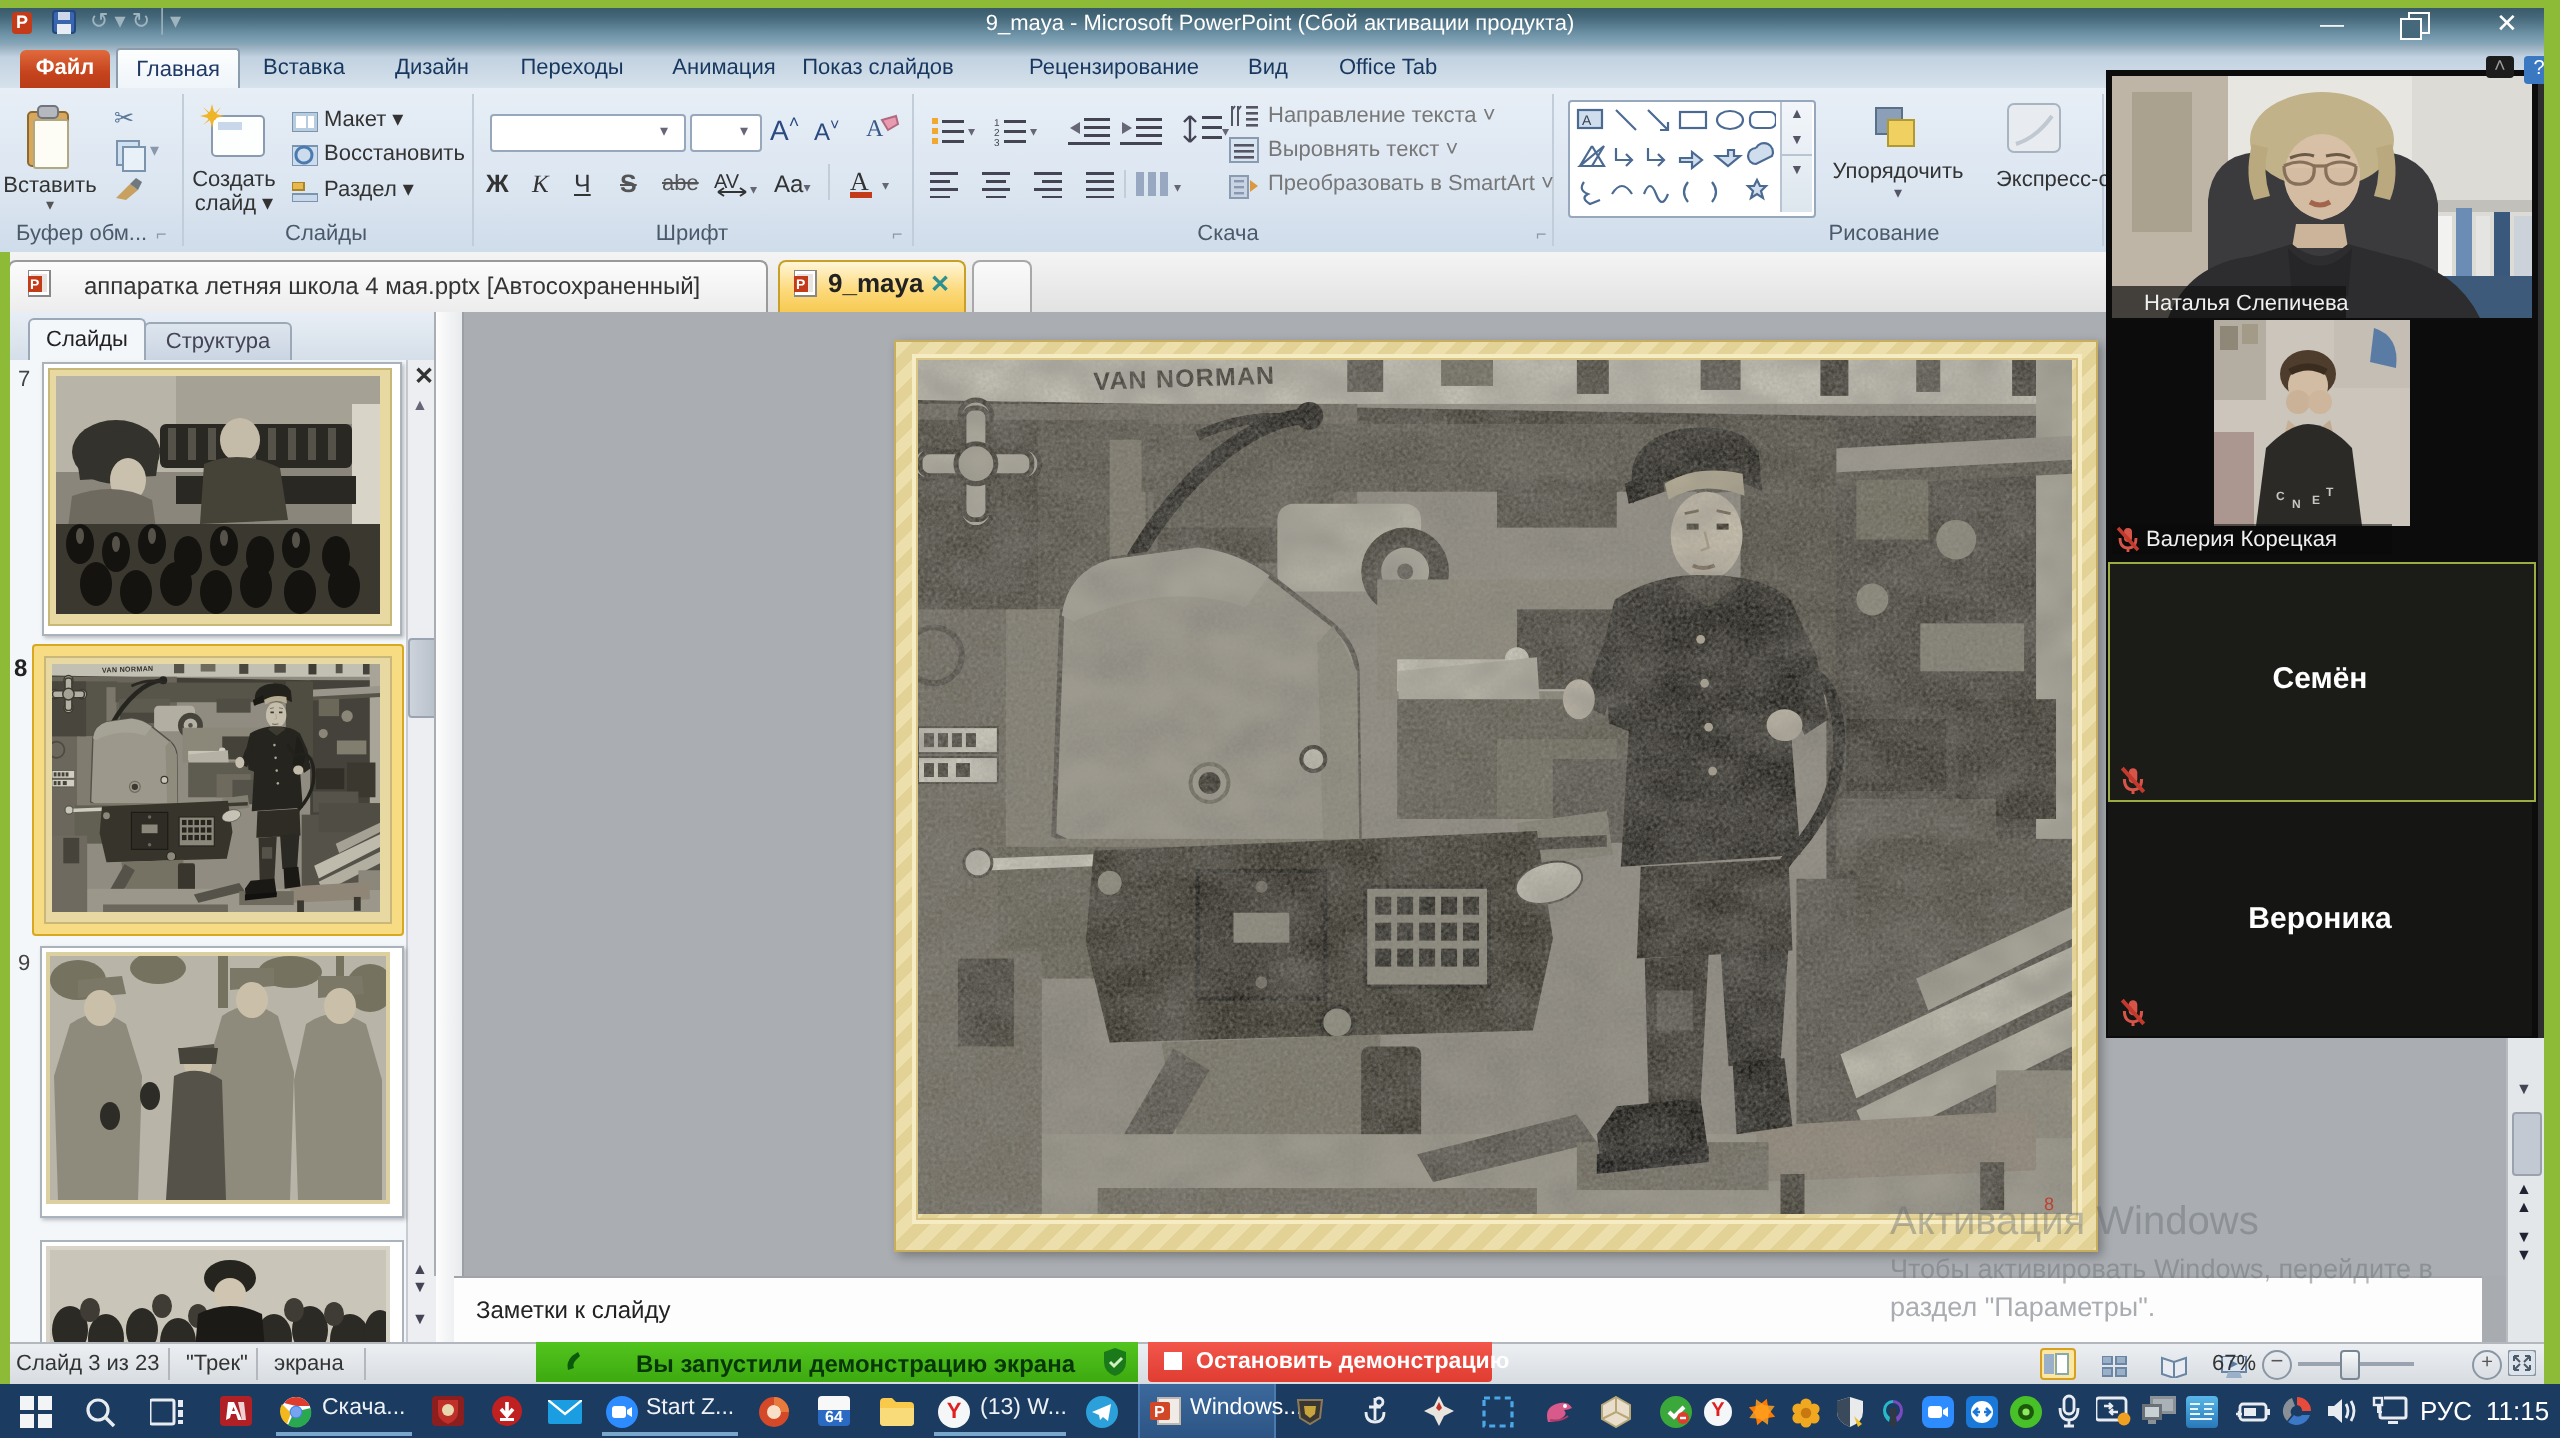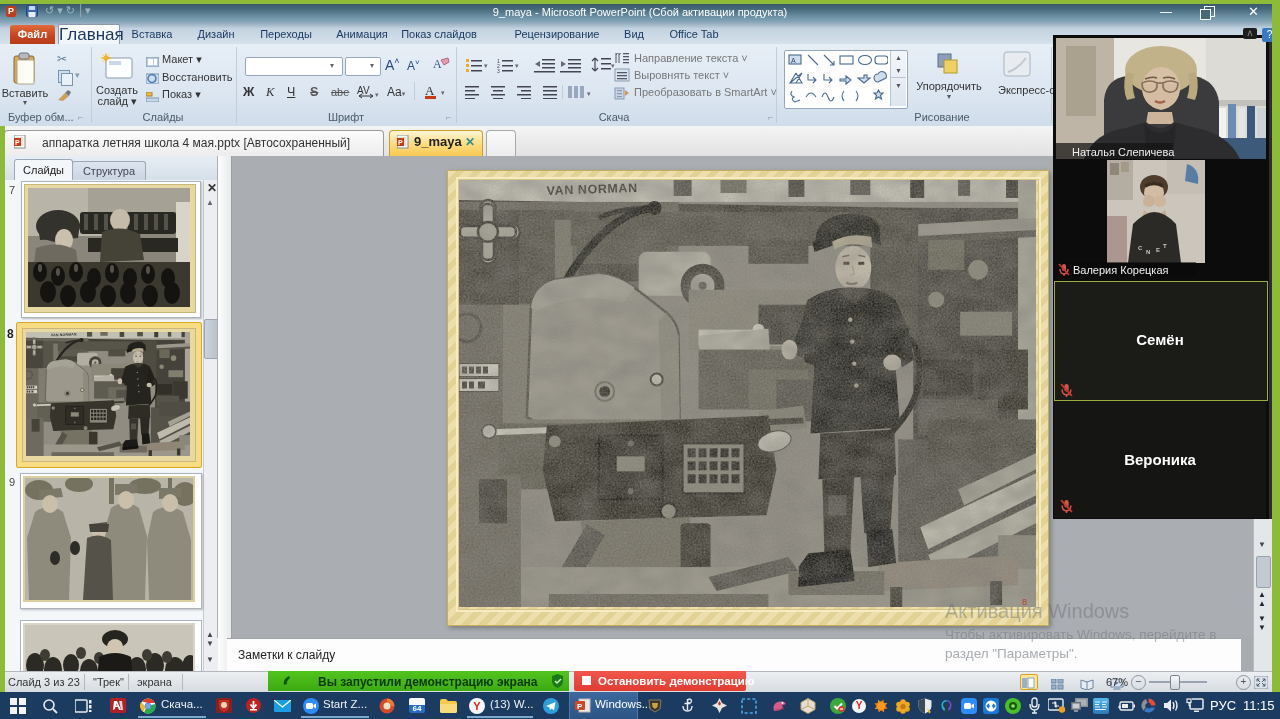--- a/index.html
+++ b/index.html
@@ -21,21 +21,21 @@
   </svg>
 <div class="ab txt" style="left:45px;top:4px;font-size:11px;color:#9fb4bf;">↺ ▾ ↻ │▾</div>
 
 <div class="ab txt" style="left:1160px;top:5px;font-size:12px;color:#fff;">—</div>
 <div class="ab" style="left:1204px;top:6px;width:9px;height:9px;border:1px solid #fff;"></div>
 <div class="ab" style="left:1200px;top:9px;width:9px;height:9px;border:1px solid #fff;background:#45687a;"></div>
 <div class="ab txt" style="left:1248px;top:4px;font-size:13px;color:#fff;">✕</div>
 
 <div class="ab" id="tabrow" style="left:0;top:22px;width:1280px;height:22px;background:linear-gradient(#8ba5b6,#c2d2e0 30%,#d6e2ec);"></div>
 <div class="ab" style="left:10px;top:25px;width:45px;height:19px;background:linear-gradient(#e06a3c,#c5431d 60%,#b93c18);border-radius:3px 3px 0 0;color:#fff;font-size:11px;font-weight:bold;text-align:center;line-height:19px;">Файл</div>
-<div class="ab" style="left:58px;top:24px;width:60px;height:20px;background:linear-gradient(#fdfefe,#eef4f9);border:1px solid #8b9cad;border-bottom:none;border-radius:2px 2px 0 0;font-size:17px;color:#1f3864;text-align:center;line-height:20px;">Главная</div>
+<div class="ab" style="left:58px;top:24px;width:60px;height:20px;background:linear-gradient(#fdfefe,#eef4f9);border:1px solid #8b9cad;border-bottom:none;border-radius:2px 2px 0 0;font-size:11px;color:#1f3864;text-align:center;line-height:20px;">Главная</div>
 <div class="ab txt" style="left:152px;top:28px;font-size:11px;color:#17375e;transform:translateX(-50%);">Вставка</div>
 <div class="ab txt" style="left:216px;top:28px;font-size:11px;color:#17375e;transform:translateX(-50%);">Дизайн</div>
 <div class="ab txt" style="left:286px;top:28px;font-size:11px;color:#17375e;transform:translateX(-50%);">Переходы</div>
 <div class="ab txt" style="left:362px;top:28px;font-size:11px;color:#17375e;transform:translateX(-50%);">Анимация</div>
 <div class="ab txt" style="left:439px;top:28px;font-size:11px;color:#17375e;transform:translateX(-50%);">Показ слайдов</div>
 <div class="ab txt" style="left:557px;top:28px;font-size:11px;color:#17375e;transform:translateX(-50%);">Рецензирование</div>
 <div class="ab txt" style="left:634px;top:28px;font-size:11px;color:#17375e;transform:translateX(-50%);">Вид</div>
 <div class="ab txt" style="left:694px;top:28px;font-size:11px;color:#17375e;transform:translateX(-50%);">Office Tab</div>
 
 <div class="ab" id="ribbon" style="left:0;top:44px;width:1280px;height:82px;background:linear-gradient(#e7eef6,#dce6f1 60%,#cfdcea);border-bottom:1px solid #98aabc;"></div>
@@ -84,21 +84,21 @@
 <div class="ab txt" style="left:162px;top:53px;font-size:11px;color:#333;">Макет ▾</div>
 <div class="ab" style="left:146px;top:70px;width:13px;height:11px;"><svg width="13" height="11">
       <rect x="0" y="1" width="13" height="10" fill="#cddcec" stroke="#7a94ae"></rect>
       <path d="M2 5 A4 4 0 1 1 2 6 Z" fill="none" stroke="#4a7ab0" stroke-width="1.5"></path>
     </svg></div>
 <div class="ab txt" style="left:162px;top:71px;font-size:11px;color:#333;">Восстановить</div>
 <div class="ab" style="left:146px;top:88px;width:13px;height:10px;"><svg width="13" height="10">
       <rect x="0" y="0" width="6" height="4" fill="#e8b84c" stroke="#a8842a"></rect>
       <rect x="0" y="6" width="13" height="4" fill="#c8d8ea" stroke="#7a94ae"></rect>
     </svg></div>
-<div class="ab txt" style="left:162px;top:88px;font-size:11px;color:#333;">Показ ▾</div>
+<div class="ab txt" style="left:162px;top:88px;font-size:11px;color:#333;">Раздел ▾</div>
 
 <div class="ab" style="left:245px;top:57px;width:96px;height:17px;background:#fff;border:1px solid #98a8bc;border-radius:2px;"></div>
 <div class="ab txt" style="left:330px;top:61px;font-size:8px;color:#667;">▾</div>
 <div class="ab" style="left:345px;top:57px;width:34px;height:17px;background:#fff;border:1px solid #98a8bc;border-radius:2px;"></div>
 <div class="ab txt" style="left:370px;top:61px;font-size:8px;color:#667;">▾</div>
 <div class="ab txt" style="left:385px;top:56px;font-size:14px;color:#2a4a80;">A<span style="font-size:9px;vertical-align:6px;">˄</span></div>
 <div class="ab txt" style="left:407px;top:58px;font-size:12px;color:#2a4a80;">A<span style="font-size:8px;vertical-align:5px;">˅</span></div>
 <div class="ab" style="left:432px;top:56px;width:18px;height:16px;"><svg width="18" height="16">
       <text x="1" y="12" font-size="12" fill="#385a88" font-family="Liberation Serif">A</text>
       <path d="M9 4 L16 2 L17 6 L12 9 Z" fill="#e89ab0" stroke="#b06a80"></path>

